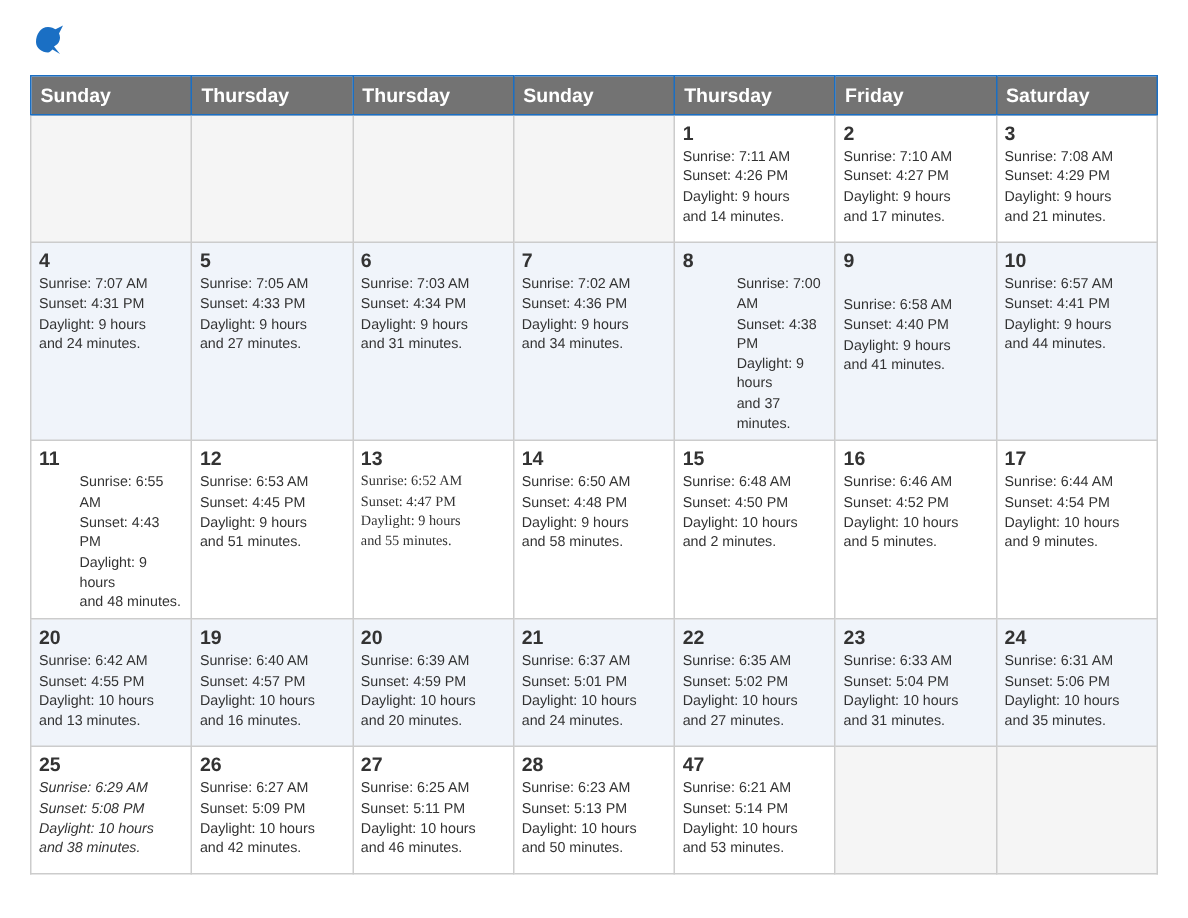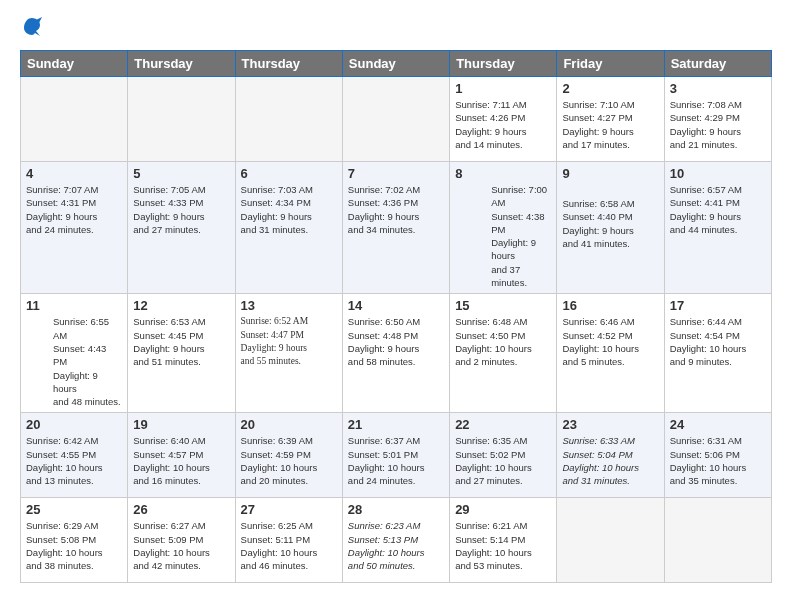--- a/index.html
+++ b/index.html
@@ -285,64 +285,64 @@
           </td>
           <td>
             <span class="day-num">22</span>
             <div class="day-info" style="white-space: pre-line;">Sunrise: 6:35 AM
 Sunset: 5:02 PM
 Daylight: 10 hours
 and 27 minutes.</div>
           </td>
           <td>
             <span class="day-num">23</span>
-            <div class="day-info" style="white-space: pre-line; font-style: italic;">Sunrise: 6:33 AM
+            <div class="day-info" style="white-space: pre-line;">Sunrise: 6:33 AM
 Sunset: 5:04 PM
 Daylight: 10 hours
 and 31 minutes.</div>
           </td>
           <td>
             <span class="day-num">24</span>
             <div class="day-info" style="white-space: pre-line;">Sunrise: 6:31 AM
 Sunset: 5:06 PM
 Daylight: 10 hours
 and 35 minutes.</div>
           </td>
         </tr>
         <tr>
           <td>
             <span class="day-num">25</span>
-            <div class="day-info" style="white-space: pre-line;">Sunrise: 6:29 AM
+            <div class="day-info" style="white-space: pre-line; font-style: italic;">Sunrise: 6:29 AM
 Sunset: 5:08 PM
 Daylight: 10 hours
 and 38 minutes.</div>
           </td>
           <td>
             <span class="day-num">26</span>
             <div class="day-info" style="white-space: pre-line;">Sunrise: 6:27 AM
 Sunset: 5:09 PM
 Daylight: 10 hours
 and 42 minutes.</div>
           </td>
           <td>
             <span class="day-num">27</span>
             <div class="day-info" style="white-space: pre-line;">Sunrise: 6:25 AM
 Sunset: 5:11 PM
 Daylight: 10 hours
 and 46 minutes.</div>
           </td>
           <td>
             <span class="day-num">28</span>
-            <div class="day-info" style="white-space: pre-line; font-style: italic;">Sunrise: 6:23 AM
+            <div class="day-info" style="white-space: pre-line;">Sunrise: 6:23 AM
 Sunset: 5:13 PM
 Daylight: 10 hours
 and 50 minutes.</div>
           </td>
           <td>
-            <span class="day-num">29</span>
+            <span class="day-num">47</span>
             <div class="day-info" style="white-space: pre-line;">Sunrise: 6:21 AM
 Sunset: 5:14 PM
 Daylight: 10 hours
 and 53 minutes.</div>
           </td>
           <td class="empty"></td>
           <td class="empty"></td>
         </tr>
       </tbody>
   </table>

